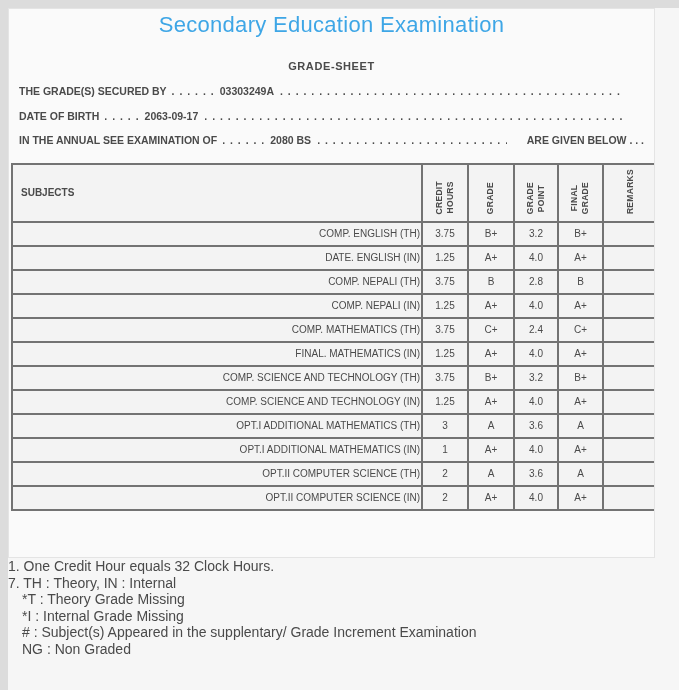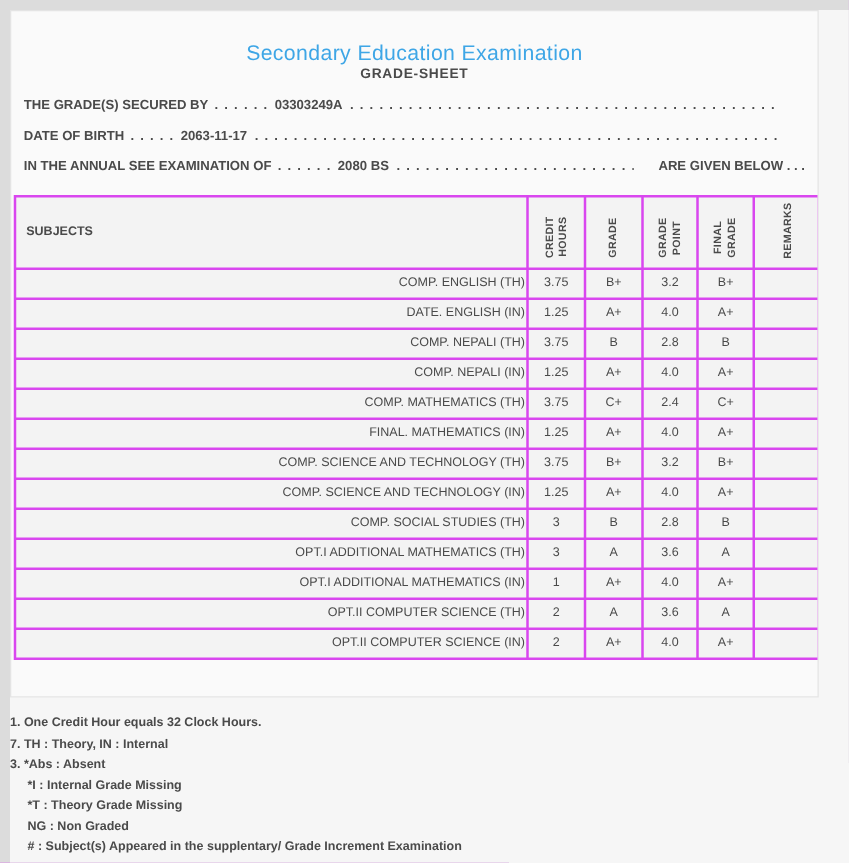--- a/index.html
+++ b/index.html
@@ -22,29 +22,29 @@
   }
   .card {
     box-sizing: border-box;
     width: 647px;
     height: 550px;
     border: 1px solid #e4e4e4;
     background: #fafafa;
     overflow: hidden;
   }
   .main-title {
-    margin-top: 24px;
+    margin-top: 3px;
     text-align: center;
-    font-size: 17px;
+    font-size: 22px;
     font-weight: 400;
     color: #3ea6e6;
     letter-spacing: 0.3px;
   }
   .sub-title {
-    margin-top: 0;
+    margin-top: 22px;
     text-align: center;
     font-size: 11px;
     font-weight: 700;
     letter-spacing: 0.6px;
     color: #4a4a4a;
   }
   .info-section {
     margin: 13px 10px 0 10px;
   }
   .info-line {
@@ -61,21 +61,21 @@
   .dots-fill {
     flex: 1;
     overflow: hidden;
     margin-left: 6px;
     letter-spacing: 1px;
   }
   .info-right { margin-left: 20px; flex: none; }
   table.grades {
     border-collapse: separate;
     border-spacing: 2px;
-    background: #d946ef;
+    background: #737373;
     width: 641px;
     margin: 4px 2px 0 2px;
     table-layout: fixed;
   }
   table.grades th, table.grades td {
     background: #f3f3f3;
     font-size: 10px;
     color: #4a4a4a;
     overflow: hidden;
   }
@@ -115,23 +115,22 @@
     height: 20px;
     font-weight: 400;
   }
   col.c-subject { width: 408px; }
   col.c-credit  { width: 44px; }
   col.c-grade   { width: 44px; }
   col.c-point   { width: 42px; }
   col.c-final   { width: 43px; }
   col.c-remarks { width: 54px; }
   .footer-notes {
-    margin-top: 13px;
-    font-size: 10px;
-    font-weight: 700;
+    font-size: 14px;
+    font-weight: 400;
     color: #4a4a4a;
   }
   .note {
     line-height: 16.5px;
     white-space: nowrap;
   }
   .note.sub { padding-left: 14px; }
 </style>
 </head>
 <body>
@@ -147,21 +146,21 @@
       <div class="info-line">
         <span>THE GRADE(S) SECURED BY</span>
         <span class="dots-mid">. . . . . .</span>
         <span>03303249A</span>
         <span class="dots-fill">. . . . . . . . . . . . . . . . . . . . . . . . . . . . . . . . . . . . . . . . . . . . . . . . . . . . . . . . . . . . . . . . . . . . . . . . . . . . . . . .</span>
         <span class="info-right"></span>
       </div>
       <div class="info-line">
         <span>DATE OF BIRTH</span>
         <span class="dots-mid">. . . . .</span>
-        <span>2063-11-17</span>
+        <span>2063-09-17</span>
         <span class="dots-fill">. . . . . . . . . . . . . . . . . . . . . . . . . . . . . . . . . . . . . . . . . . . . . . . . . . . . . . . . . . . . . . . . . . . . . . . . . . . . . . . .</span>
         <span class="info-right"></span>
       </div>
       <div class="info-line">
         <span>IN THE ANNUAL SEE EXAMINATION OF</span>
         <span class="dots-mid">. . . . . .</span>
         <span>2080 BS</span>
         <span class="dots-fill">. . . . . . . . . . . . . . . . . . . . . . . . . . . . . . . . . . . . . . . . . . . . . . . . . . . . . . . . . . . . . . . . . . . . . . . . . . . . . . . .</span>
         <span class="info-right">ARE GIVEN BELOW . . .</span>
       </div>
@@ -248,28 +247,20 @@
         </tr>
         <tr>
           <td class="subject-cell">COMP. SCIENCE AND TECHNOLOGY (IN)</td>
           <td class="val-cell">1.25</td>
           <td class="val-cell">A+</td>
           <td class="val-cell">4.0</td>
           <td class="val-cell">A+</td>
           <td class="val-cell"></td>
         </tr>
         <tr>
-          <td class="subject-cell">COMP. SOCIAL STUDIES (TH)</td>
-          <td class="val-cell">3</td>
-          <td class="val-cell">B</td>
-          <td class="val-cell">2.8</td>
-          <td class="val-cell">B</td>
-          <td class="val-cell"></td>
-        </tr>
-        <tr>
           <td class="subject-cell">OPT.I ADDITIONAL MATHEMATICS (TH)</td>
           <td class="val-cell">3</td>
           <td class="val-cell">A</td>
           <td class="val-cell">3.6</td>
           <td class="val-cell">A</td>
           <td class="val-cell"></td>
         </tr>
         <tr>
           <td class="subject-cell">OPT.I ADDITIONAL MATHEMATICS (IN)</td>
           <td class="val-cell">1</td>
@@ -295,20 +286,19 @@
           <td class="val-cell"></td>
         </tr>
       </tbody>
     </table>
 
   </div>
 
   <div class="footer-notes">
     <div class="note">1. One Credit Hour equals 32 Clock Hours.</div>
     <div class="note">7. TH : Theory, IN : Internal</div>
-    <div class="note">3. *Abs : Absent</div>
+    <div class="note sub">*T : Theory Grade Missing</div>
     <div class="note sub">*I : Internal Grade Missing</div>
-    <div class="note sub">*T : Theory Grade Missing</div>
+    <div class="note sub"># : Subject(s) Appeared in the supplentary/ Grade Increment Examination</div>
     <div class="note sub">NG : Non Graded</div>
-    <div class="note sub"># : Subject(s) Appeared in the supplentary/ Grade Increment Examination</div>
   </div>
 
 </div>
 
 </body></html>

